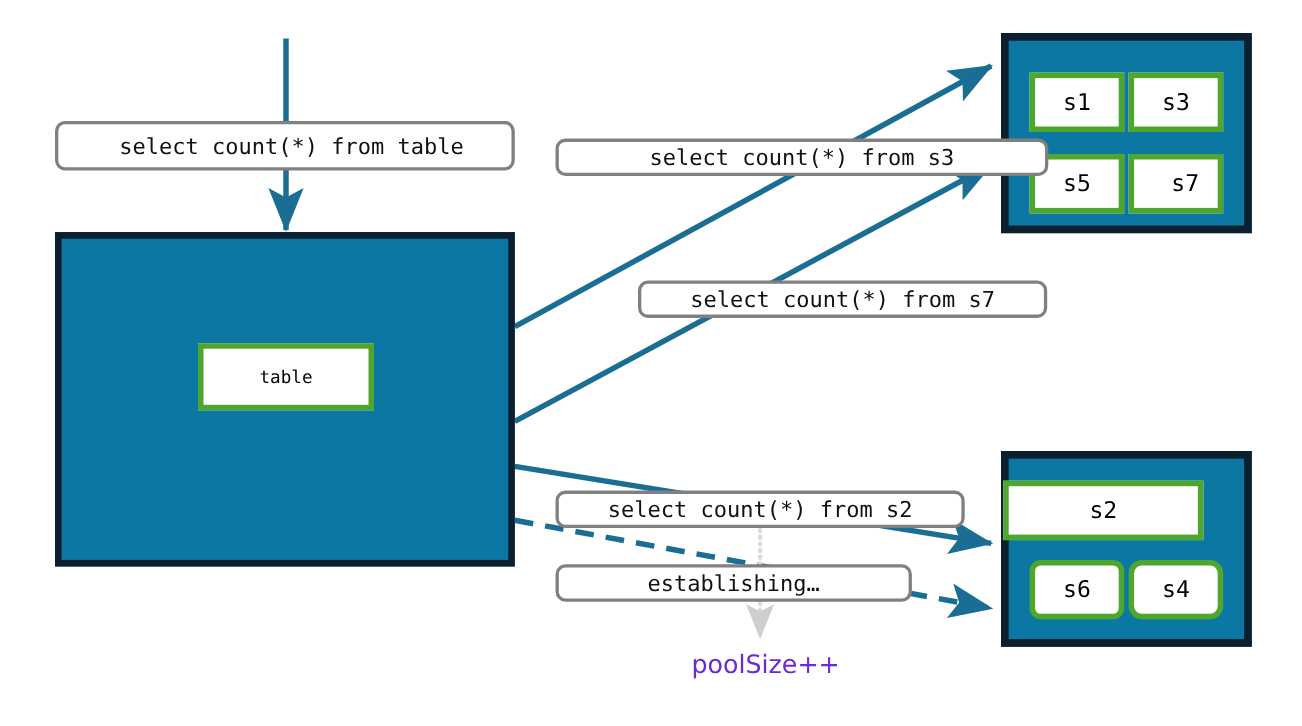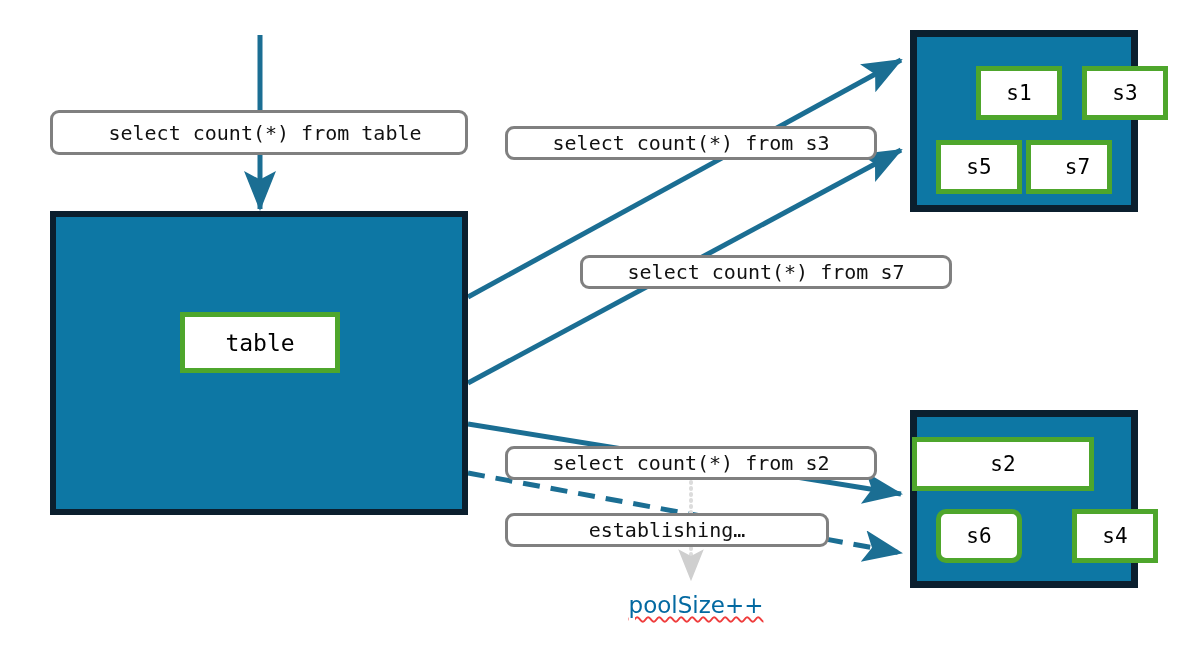--- a/index.html
+++ b/index.html
@@ -68,42 +68,42 @@
     justify-content: center;
     font-family: "DejaVu Sans Mono", "Liberation Mono", monospace;
     color: #000000;
     letter-spacing: 0px;
   }
   .chip-table {
     left: 180px;
     top: 312px;
     width: 160px;
     height: 61px;
-    font-size: 23px;
+    font-size: 16px;
   }
   .chip-s {
     width: 86px;
     height: 54px;
     font-size: 21px;
   }
   .chip-wide {
     width: 182px;
     height: 54px;
     font-size: 21px;
   }
 
   
-  .p1 { left: 936px; top: 66px; margin-left: 40px; }
-  .p2 { left: 1082px; top: 66px; }
+  .p1 { left: 936px; top: 66px; }
+  .p2 { left: 1026px; top: 66px; }
   .p3 { left: 936px; top: 140px; }
   .p4 { left: 1026px; top: 140px; padding-left: 17px; }
   
   .q1 { left: 912px; top: 437px; }
   .q2 { left: 936px; top: 509px; border-radius: 10px; }
-  .q3 { left: 1072px; top: 509px; }
+  .q3 { left: 1026px; top: 509px; border-radius: 12px; }
 
   
   .qlabel {
     position: absolute;
     background: #ffffff;
     border: 3px solid #808080;
     border-radius: 9px;
     box-sizing: border-box;
     display: flex;
     align-items: center;
@@ -113,36 +113,35 @@
     color: #111111;
     white-space: nowrap;
   }
   .qlabel.faded {
     border-color: #d2d2d2;
     z-index: 4;
   }
 
   .lbl-table   { left: 50px;  top: 110px; width: 418px; height: 45px; padding-left: 12px; }
   .lbl-s5      { left: 505px; top: 96px;  width: 372px; height: 34px; }
-  .lbl-s3      { left: 505px; top: 126px; width: 372px; height: 34px; }
+  .lbl-s3      { left: 505px; top: 126px; width: 448px; height: 34px; }
   .lbl-s7      { left: 580px; top: 255px; width: 372px; height: 34px; justify-content: center; }
   .lbl-s2      { left: 505px; top: 424px; width: 372px; height: 34px; margin-top: 22px; }
   .lbl-estab   { left: 505px; top: 513px; width: 324px; height: 34px; text-align: right; }
 
   
   .pool-size-note {
     position: absolute;
     left: 596px;
     top: 592px;
     width: 200px;
     text-align: center;
     font-family: "DejaVu Sans", "Liberation Sans", sans-serif;
     font-size: 23px;
-    color: #0369a1;
-    text-decoration: underline;
+    color: #6d28d9;
     text-decoration-color: #ef3c3c;
     text-decoration-style: wavy;
     text-decoration-thickness: 1.5px;
     text-underline-offset: 3px;
     white-space: nowrap;
   }
 </style>
 </head>
 <body>
 

